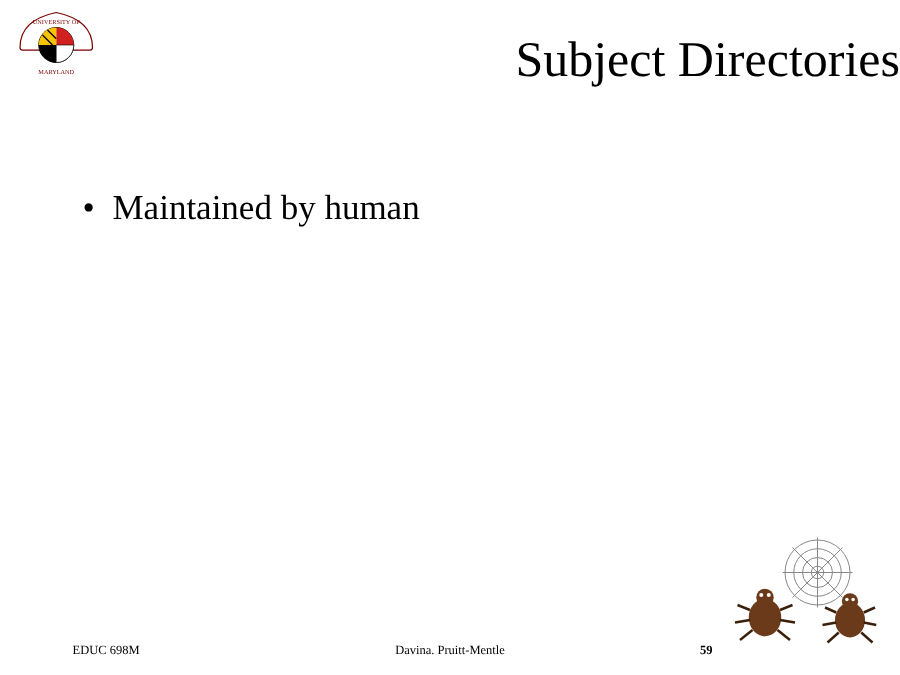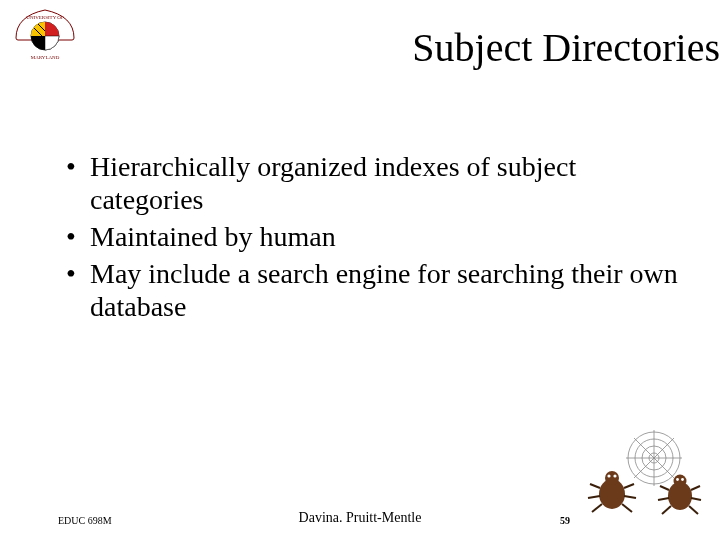--- a/index.html
+++ b/index.html
@@ -66,21 +66,21 @@
     left: 58px;
     font-size: 10px;
     text-align: center;
   }
   .footer-center {
     position: absolute;
     bottom: 14px;
     left: 0;
     right: 0;
     text-align: center;
-    font-size: 14px;
+    font-size: 10px;
   }
   .footer-pagenum {
     position: absolute;
     bottom: 14px;
     left: 560px;
     font-size: 10px;
     font-weight: bold;
   }
   .clipart {
     position: absolute;
@@ -107,23 +107,21 @@
       <line x1="20" y1="22" x2="28" y2="30" stroke="#000" stroke-width="1"></line>
       <line x1="24" y1="18" x2="31" y2="25" stroke="#000" stroke-width="1"></line>
       <text x="31" y="53" text-anchor="middle" font-size="5" fill="#7a0000" font-family="serif">MARYLAND</text>
     </svg>
   </div>
 
   <div class="title">Subject Directories</div>
 
   <div class="body">
     <ul class="bullets">
-      <li>Hierarchically organized indexes of subject categories</li>
       <li>Maintained by human</li>
-      <li>May include a search engine for searching their own database</li>
     </ul>
   </div>
 
   <div class="clipart">
     <svg viewBox="0 0 120 90" width="120" height="90">
       <g stroke="#888" stroke-width="0.8" fill="none">
         <circle cx="72" cy="30" r="26"></circle>
         <circle cx="72" cy="30" r="19"></circle>
         <circle cx="72" cy="30" r="12"></circle>
         <circle cx="72" cy="30" r="5"></circle>

